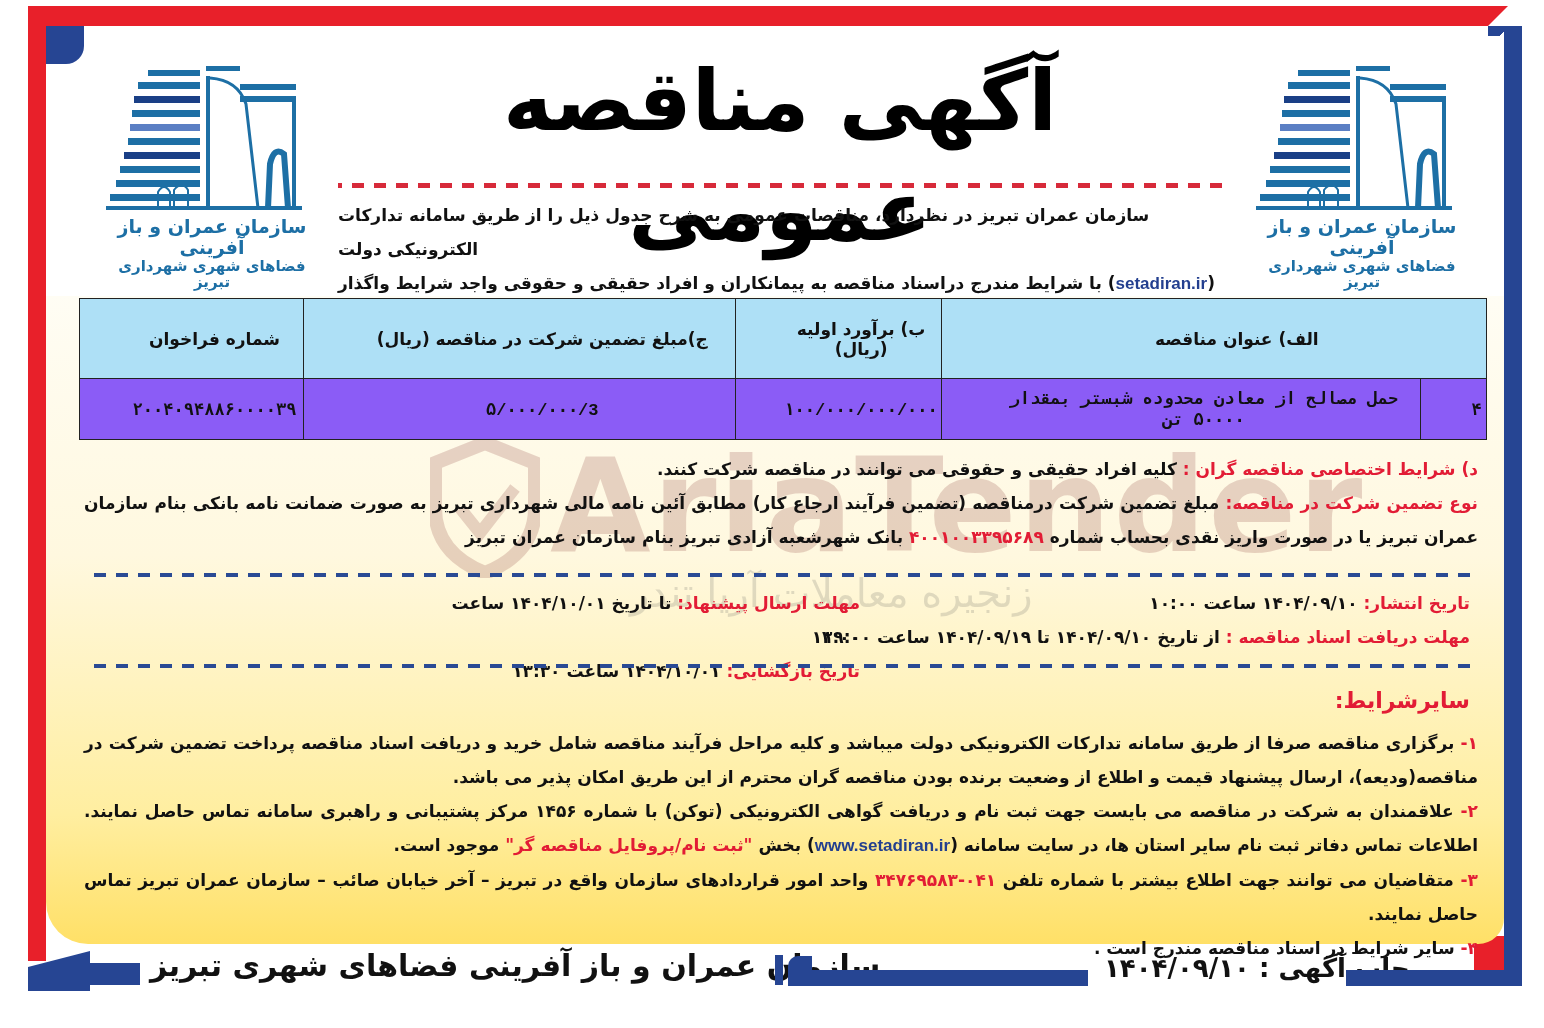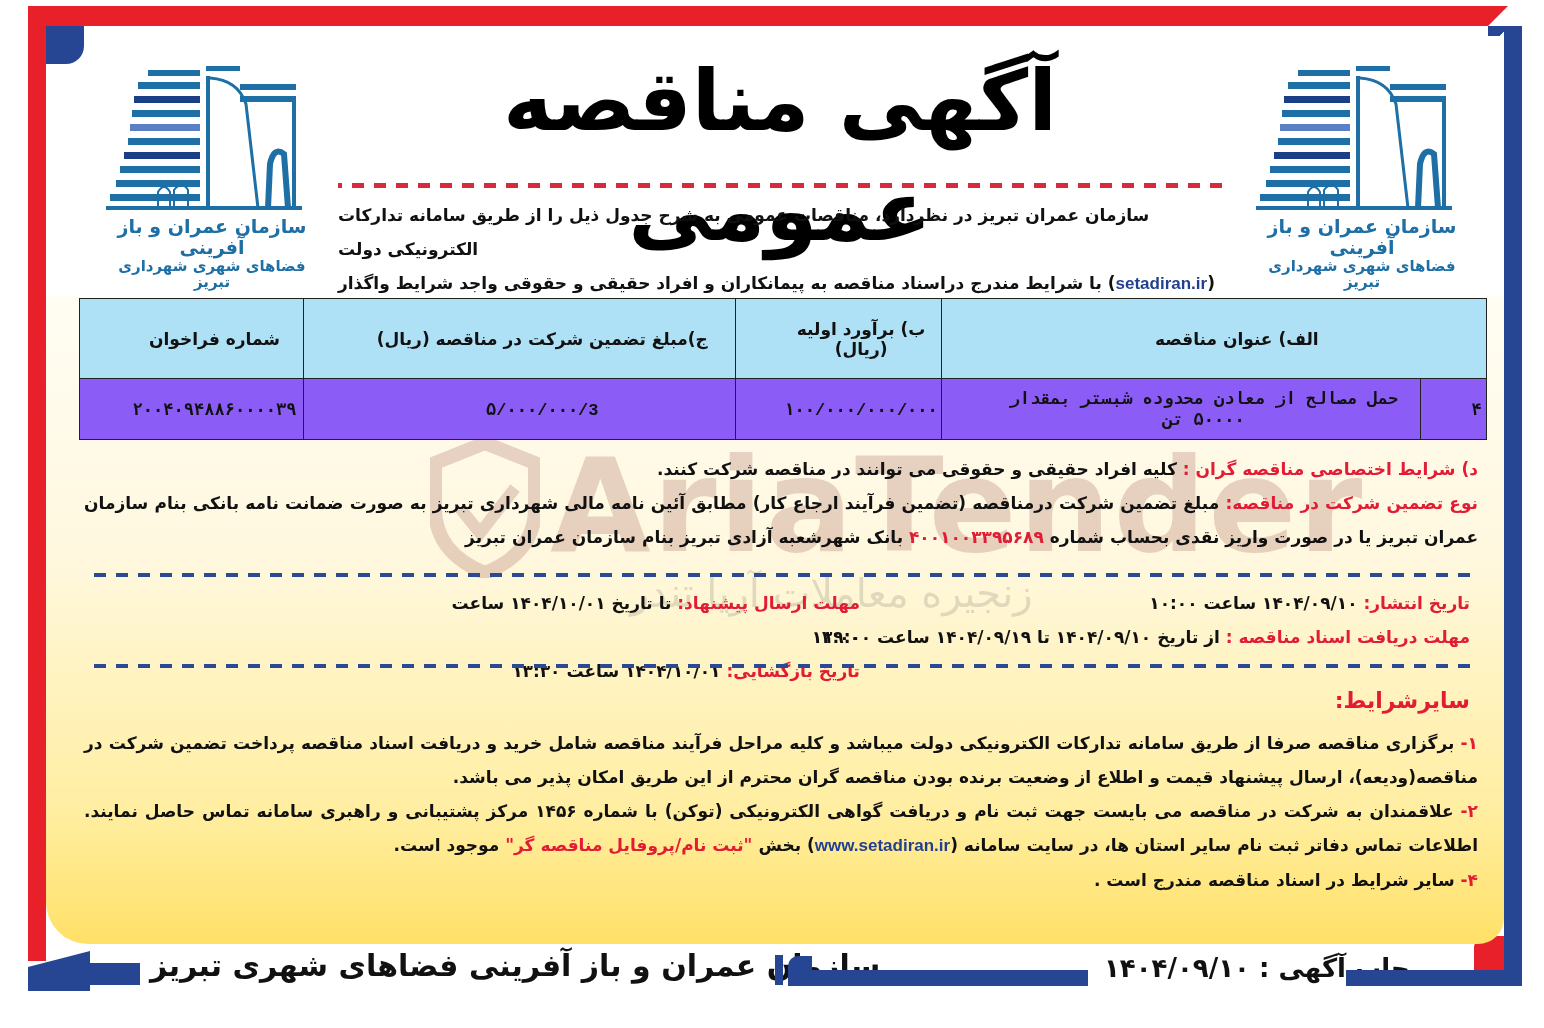--- a/index.html
+++ b/index.html
@@ -233,20 +233,23 @@
 
 <div class="other-heading">سایرشرایط:</div>
 <div class="other-list">
   <p>
     <span class="num">۱- </span><span>برگزاری مناقصه صرفا از طریق سامانه تدارکات الکترونیکی دولت میباشد و کلیه مراحل فرآیند مناقصه شامل خرید و دریافت اسناد مناقصه پرداخت تضمین شرکت در مناقصه(ودیعه)، ارسال پیشنهاد قیمت و اطلاع از وضعیت برنده بودن مناقصه گران محترم از این طریق امکان پذیر می باشد.</span>
   </p>
   <p>
     <span class="num">۲- </span><span>علاقمندان به شرکت در مناقصه می بایست جهت ثبت نام و دریافت گواهی الکترونیکی (توکن) با شماره ۱۴۵۶ مرکز پشتیبانی و راهبری سامانه تماس حاصل نمایند. اطلاعات تماس دفاتر ثبت نام سایر استان ها، در سایت سامانه (</span><span class="link">www.setadiran.ir</span><span>) بخش </span><span class="red">"ثبت نام/پروفایل مناقصه گر"</span><span> موجود است.</span>
   </p>
   <p>
+    <span class="num">۳- </span><span>متقاضیان می توانند جهت اطلاع بیشتر با شماره تلفن </span><span class="red">۰۴۱-۳۴۷۶۹۵۸۳</span><span> واحد امور قراردادهای سازمان واقع در تبریز – آخر خیابان صائب – سازمان عمران تبریز تماس حاصل نمایند.</span>
+  </p>
+  <p>
     <span class="num">۴- </span><span>سایر شرایط در اسناد مناقصه مندرج است .</span>
   </p>
 </div>
 
 <div class="footer-bar-left"></div>
 <div class="footer-org">سازمان عمران و باز آفرینی فضاهای شهری تبریز</div>
 <div class="footer-bar-sep"></div>
 <div class="footer-bar-mid"></div>
 <div class="footer-print">
   <span>چاپ آگهی : </span><span>۱۴۰۴/۰۹/۱۰</span>

